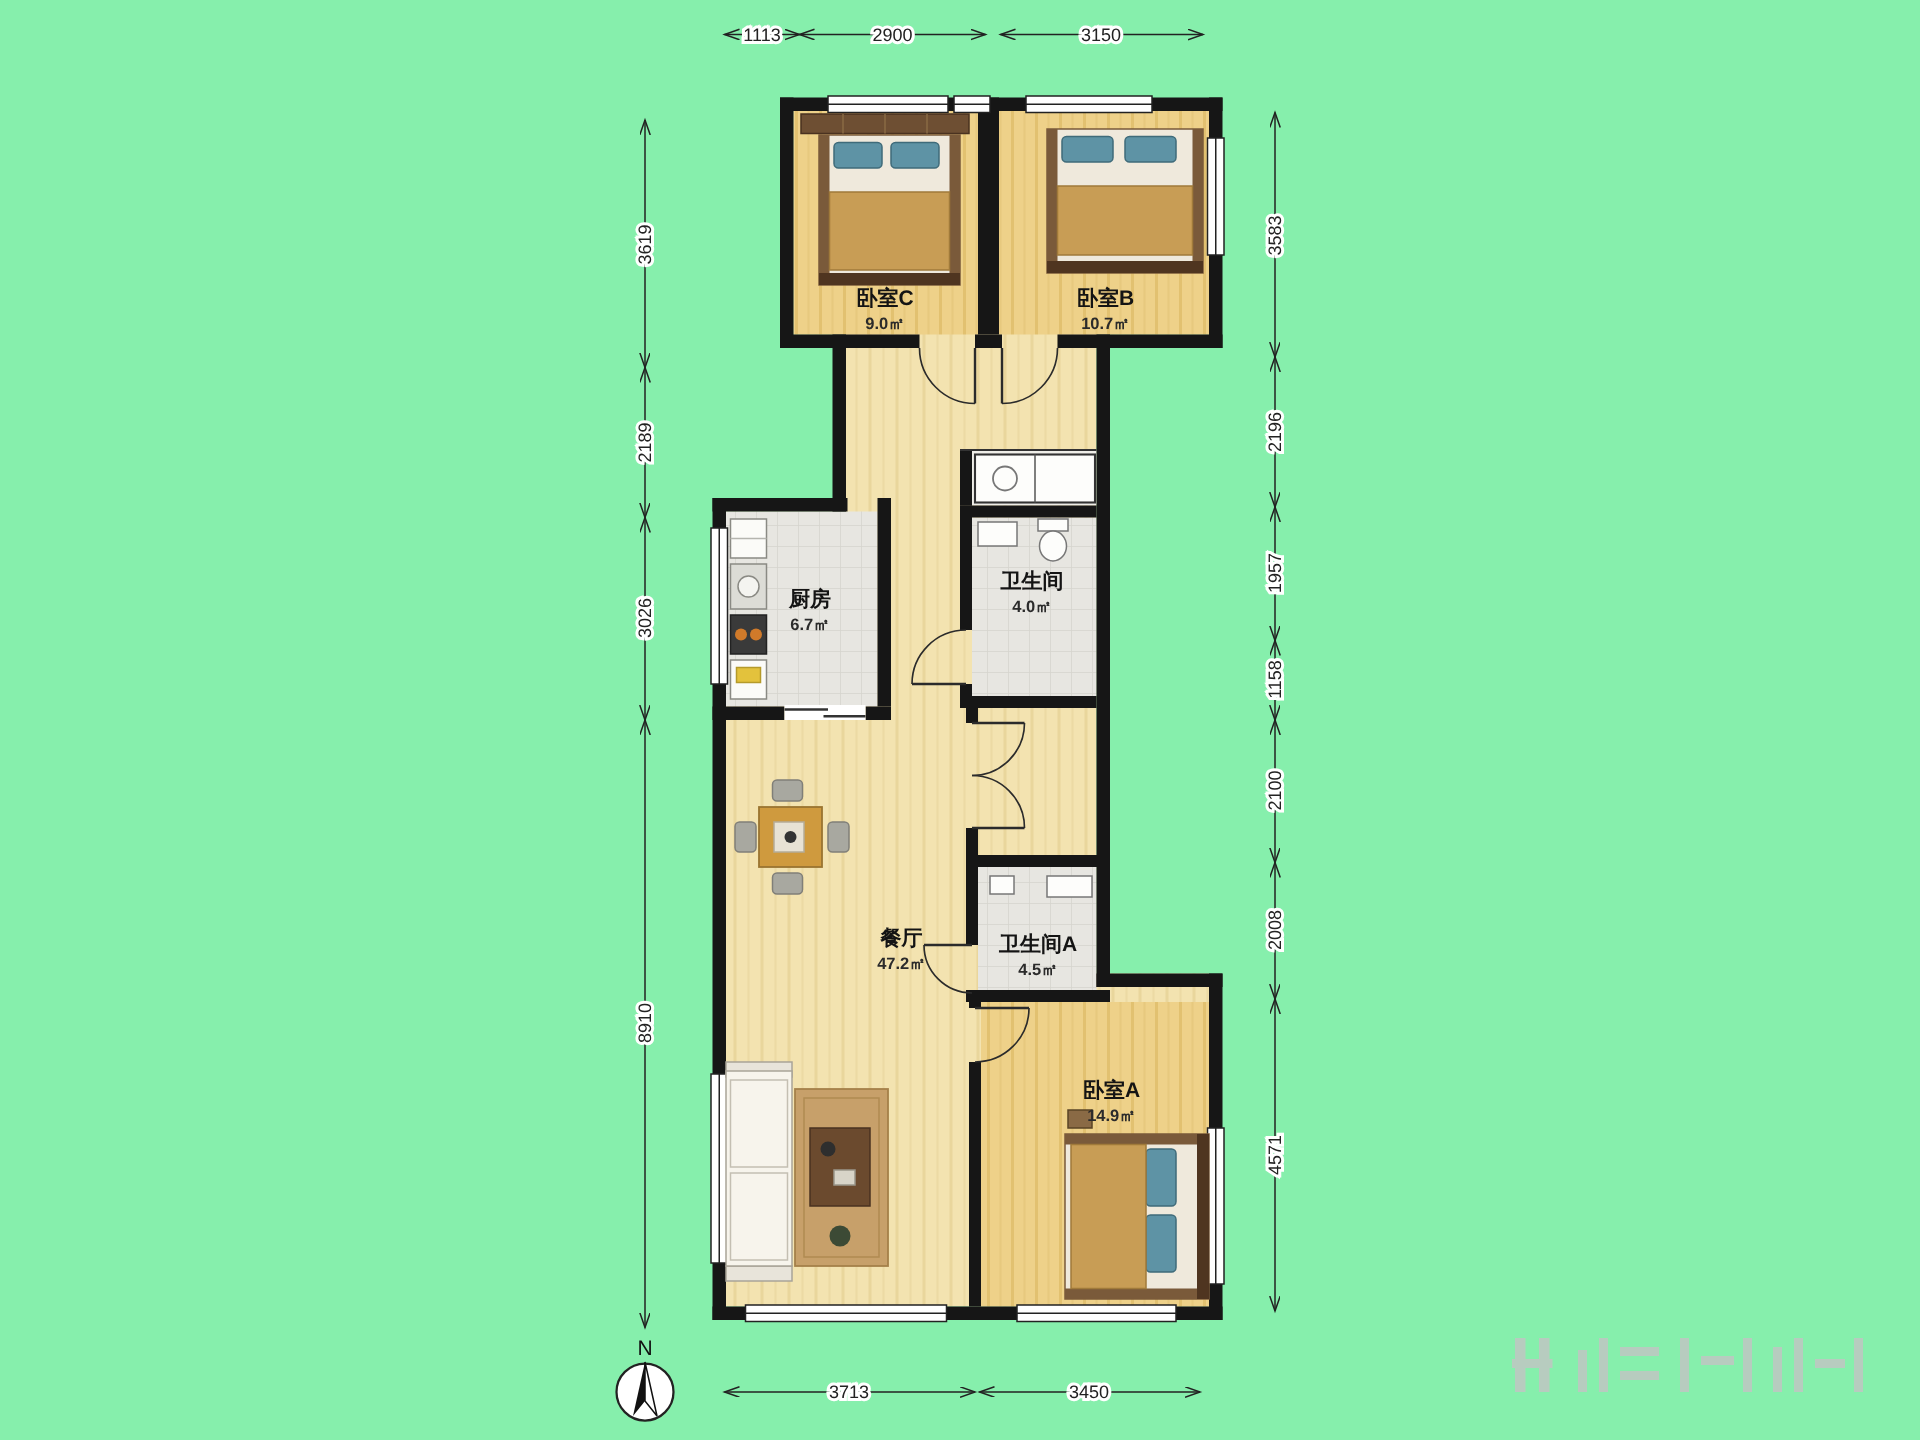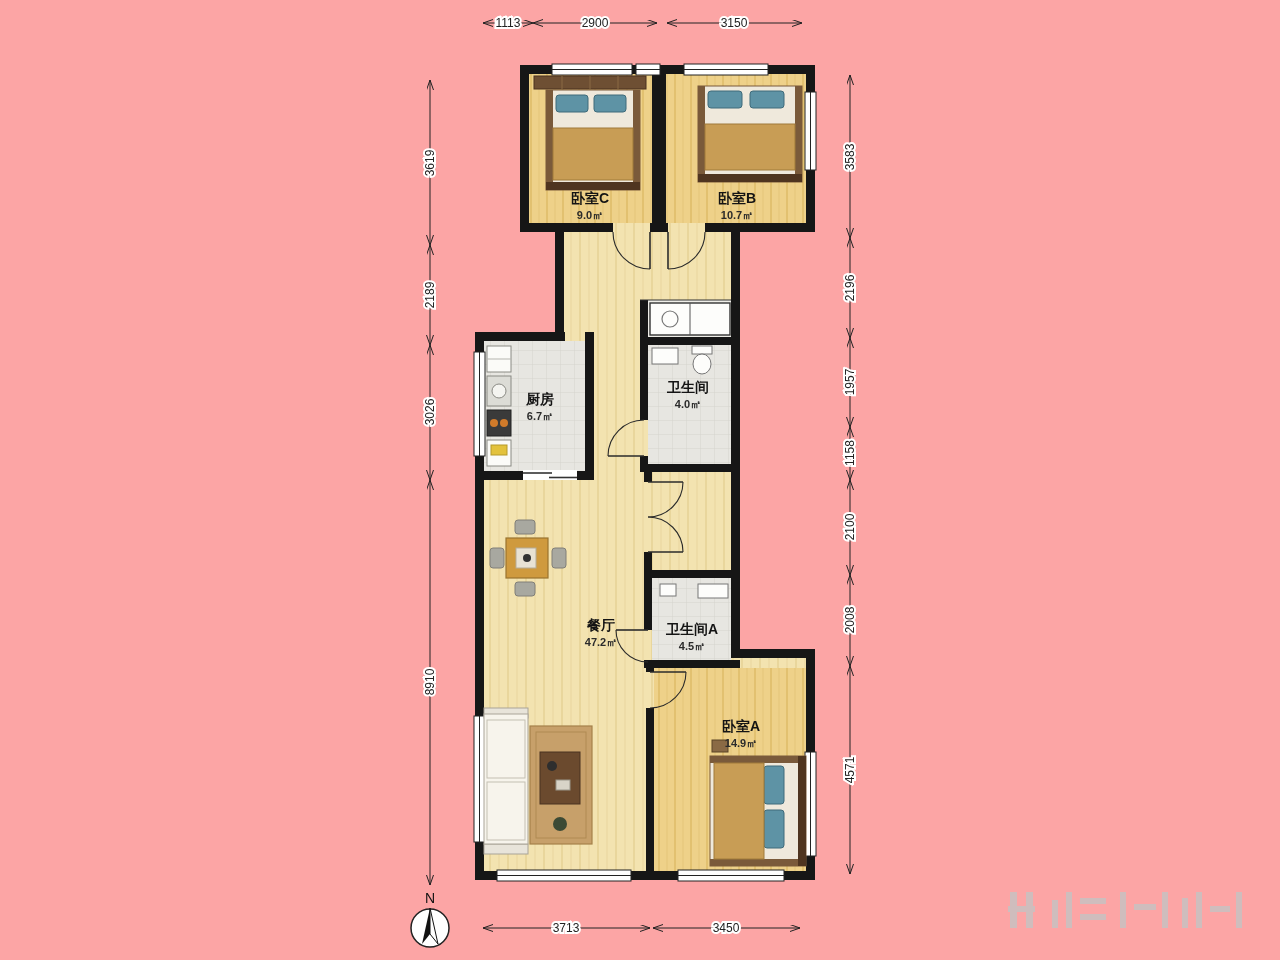--- a/index.html
+++ b/index.html
@@ -1,16 +1,16 @@
 <!DOCTYPE html>
 <html><head>
 <meta charset="utf-8">
 <style>
   html,body{margin:0;padding:0;background:#ffffff;}
-  .canvas{position:relative;width:1280px;height:960px;background:#fca5a5;overflow:hidden;
+  .canvas{position:relative;width:1280px;height:960px;background:#86efac;overflow:hidden;
           font-family:"Liberation Sans","DejaVu Sans",sans-serif;text-align:right;}
   svg{position:absolute;left:0;top:0;}
   .dim{font-size:12px;fill:#222;font-weight:400;paint-order:stroke;stroke:#ffffff;stroke-width:4px;
        text-anchor:middle;}
   .rname{font-size:14px;fill:#141414;font-weight:700;text-anchor:middle;}
   .rarea{font-size:11px;fill:#2b2b2b;font-weight:600;text-anchor:middle;}
   .north{font-size:14px;fill:#111;font-weight:400;text-anchor:middle;}
   .wall{fill:#161616;}
   .doorline{stroke:#2b2b2b;stroke-width:1.6;fill:none;}
   .doorarc{stroke:#2b2b2b;stroke-width:1.1;fill:none;}

